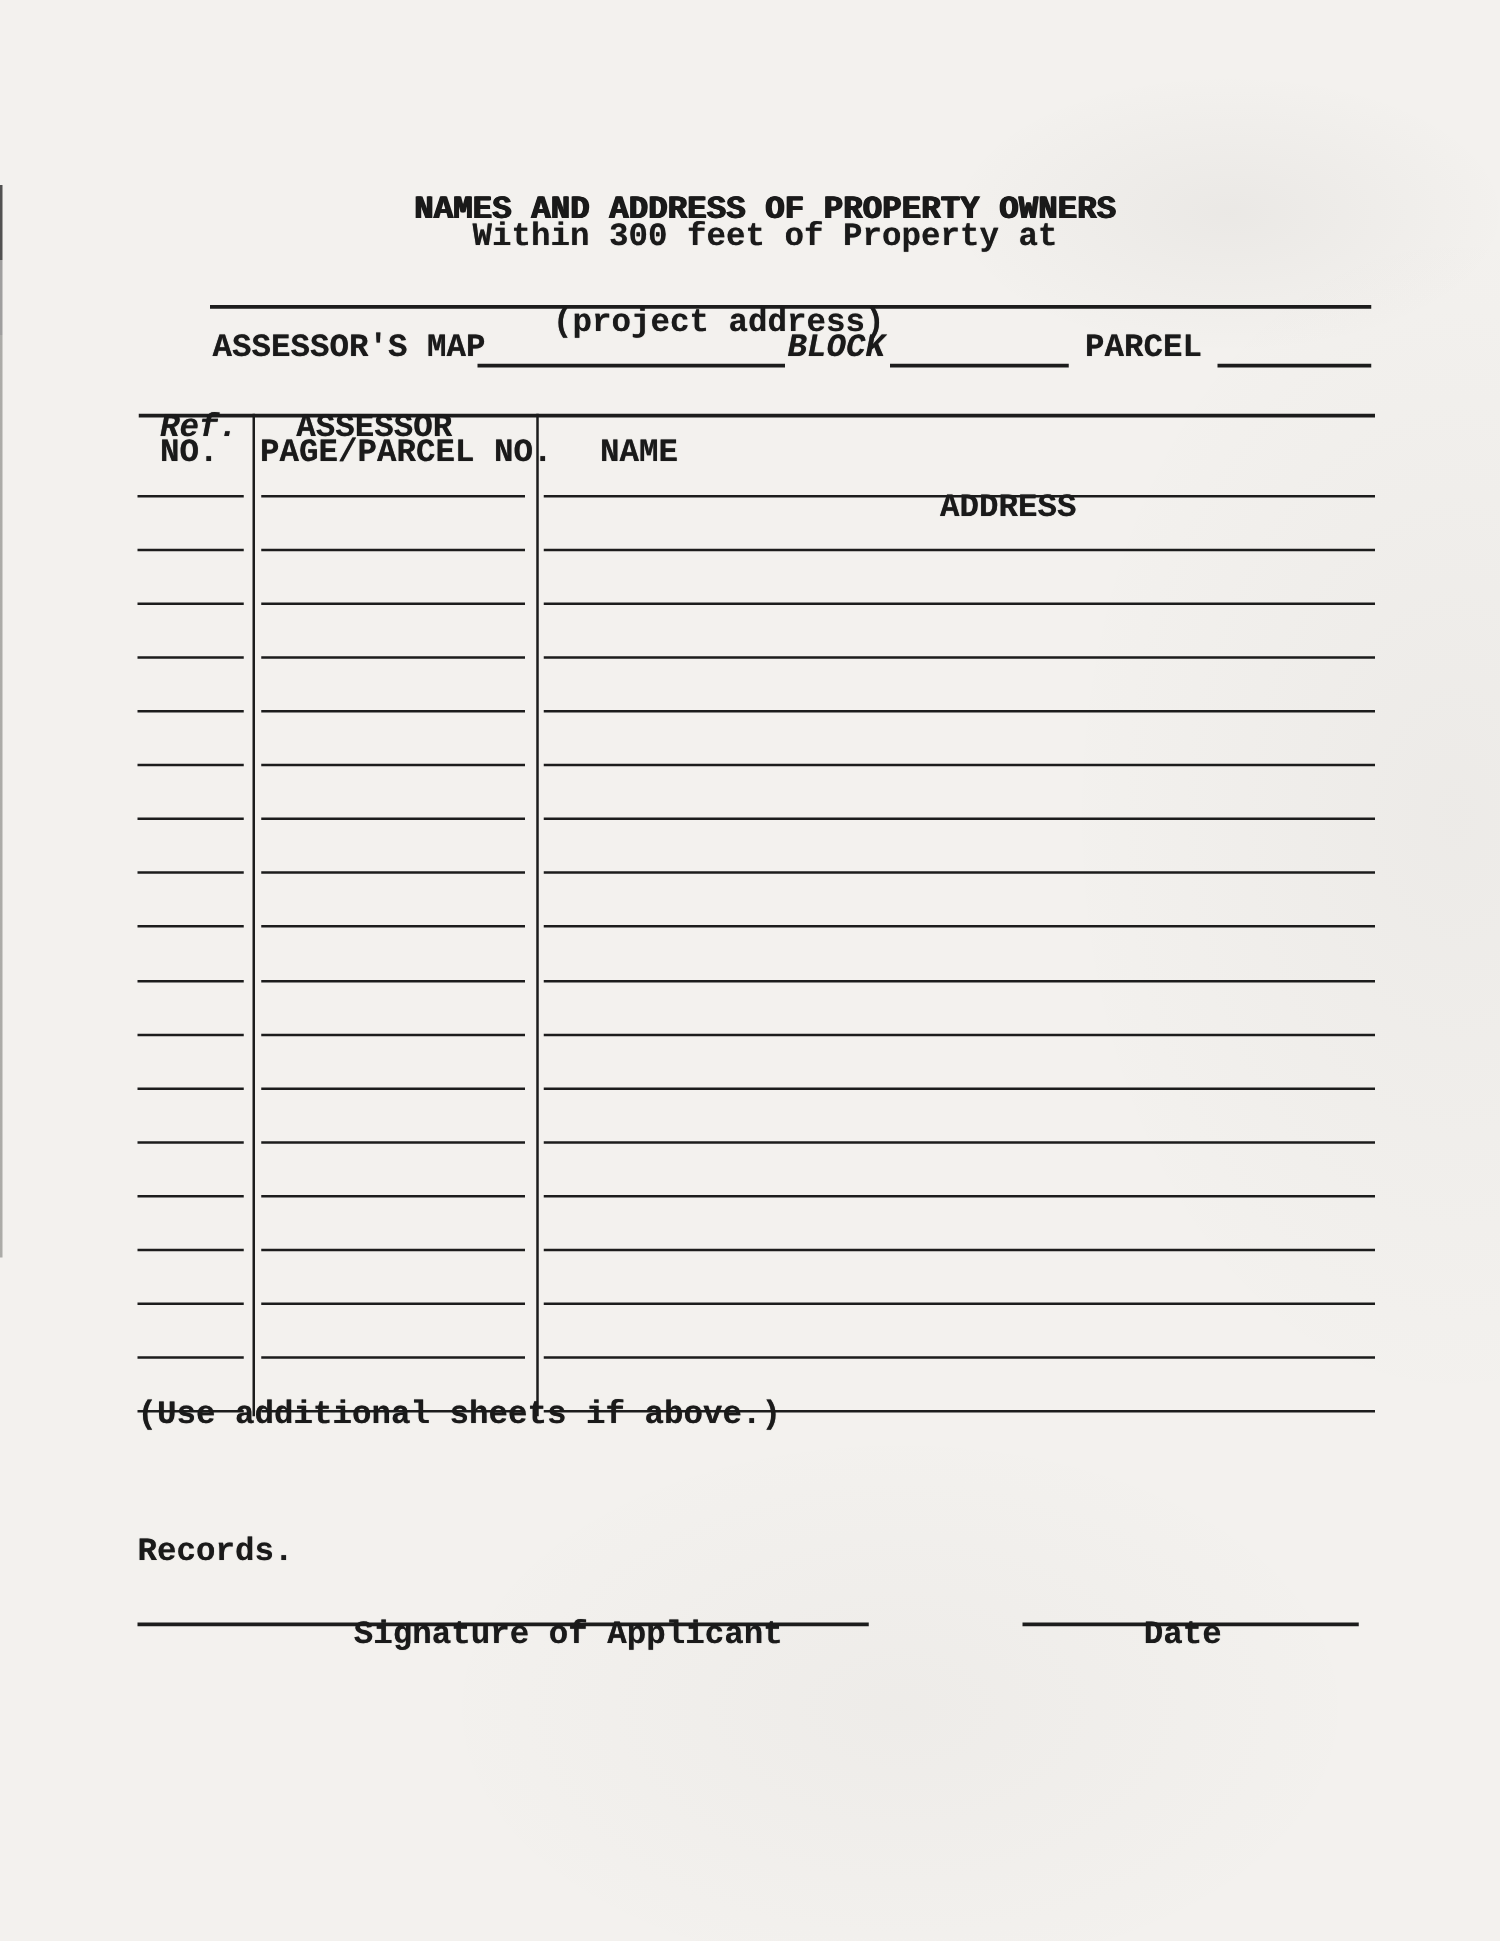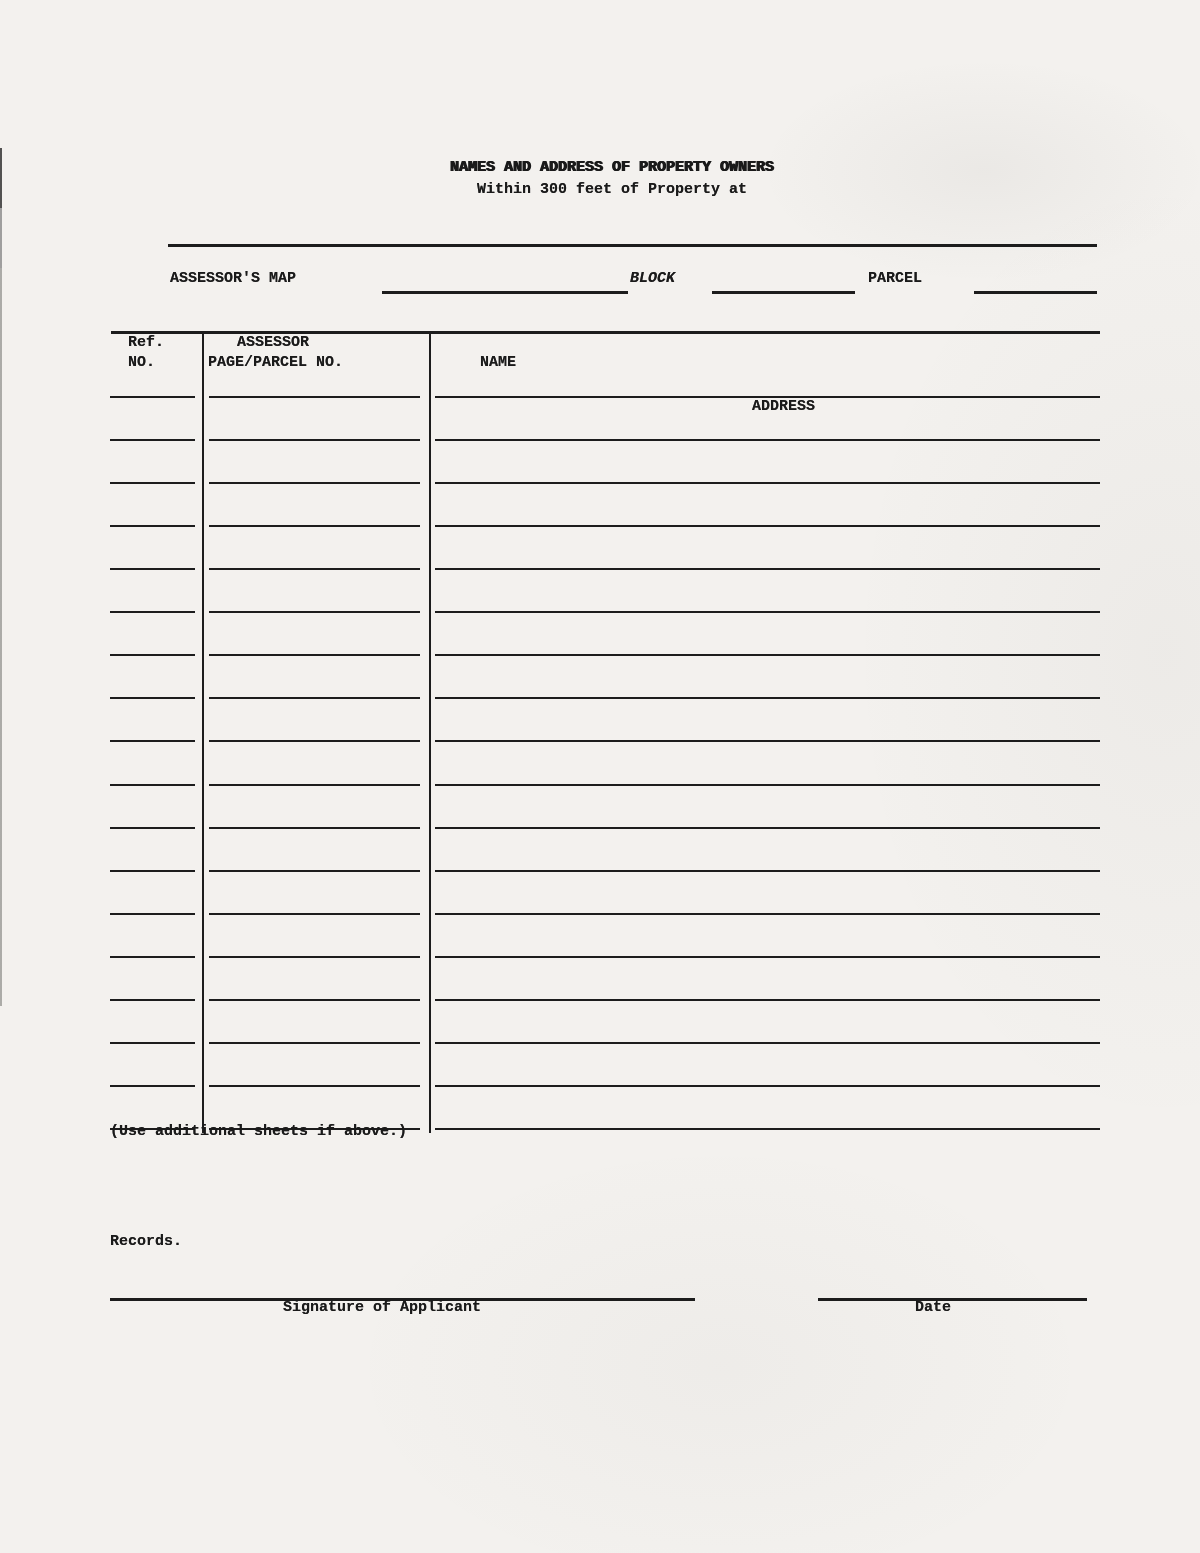--- a/index.html
+++ b/index.html
@@ -7,21 +7,21 @@
     position:relative;
     width:1200px;height:1553px;
     background:
       radial-gradient(ellipse 320px 160px at 82% 11%, rgba(80,75,70,0.05), transparent 70%),
       radial-gradient(ellipse 420px 640px at 97% 42%, rgba(80,75,70,0.04), transparent 75%),
       radial-gradient(ellipse 500px 300px at 60% 88%, rgba(80,75,70,0.03), transparent 75%),
       #f3f1ee;
     overflow:hidden;
     font-family:"Liberation Mono","DejaVu Sans Mono",monospace;
     font-weight:700;
-    font-size:15px;
+    font-size:26px;
     color:#1a1a1a;
   }
   .t{
     position:absolute;
     white-space:pre;
     line-height:23px;
     text-shadow:0 0 0.6px rgba(26,26,26,0.7);
   }
   .heavy{ text-shadow:0.8px 0 0 #1a1a1a, -0.4px 0 0 #1a1a1a; }
   .center{ text-align:center; }
@@ -36,33 +36,34 @@
 <body>
 
 <div class="page">
 
   <div class="edge" style="left:0;top:148;top:148px;width:2px;height:858px;"></div>
 
   <div class="t center heavy" style="left:112px;top:156px;width:1000px;">NAMES AND ADDRESS OF PROPERTY OWNERS</div>
   <div class="t center" style="left:112px;top:178px;width:1000px;">Within 300 feet of Property at</div>
 
   <div class="rule" style="left:168px;top:244px;width:929px;height:3px;"></div>
+  <div class="t center" style="left:112px;top:247px;width:926px;">(project address)</div>
 
   <div class="t" style="left:170px;top:267px;">ASSESSOR'S MAP</div>
   <div class="rule" style="left:382px;top:291px;width:246px;height:3px;"></div>
   <div class="t" style="left:630px;top:267px;font-style:italic;">BLOCK</div>
   <div class="rule" style="left:712px;top:291px;width:143px;height:3px;"></div>
   <div class="t" style="left:868px;top:267px;">PARCEL</div>
   <div class="rule" style="left:974px;top:291px;width:123px;height:3px;"></div>
 
   <div class="rule" style="left:111px;top:331px;width:989px;height:3px;"></div>
   <div class="rule" style="left:202px;top:331px;width:2px;height:802px;"></div>
   <div class="rule" style="left:429px;top:331px;width:2px;height:802px;"></div>
 
-  <div class="t" style="left:128px;top:331px;">Ref.</div>
+  <div class="t" style="left:128px;top:331px;font-style:italic;">Ref.</div>
   <div class="t" style="left:128px;top:351px;">NO.</div>
   <div class="t" style="left:237px;top:331px;">ASSESSOR</div>
   <div class="t" style="left:208px;top:351px;">PAGE/PARCEL NO.</div>
   <div class="t" style="left:480px;top:351px;">NAME</div>
   <div class="t" style="left:752px;top:351px;margin-top:44px;">ADDRESS</div>
 
   <div id="table-lines">
       <div class="rule" style="left: 110px; top: 396px; width: 85px; height: 2px;"></div>
       <div class="rule" style="left: 209px; top: 396px; width: 211px; height: 2px;"></div>
       <div class="rule" style="left: 435px; top: 396px; width: 665px; height: 2px;"></div>

